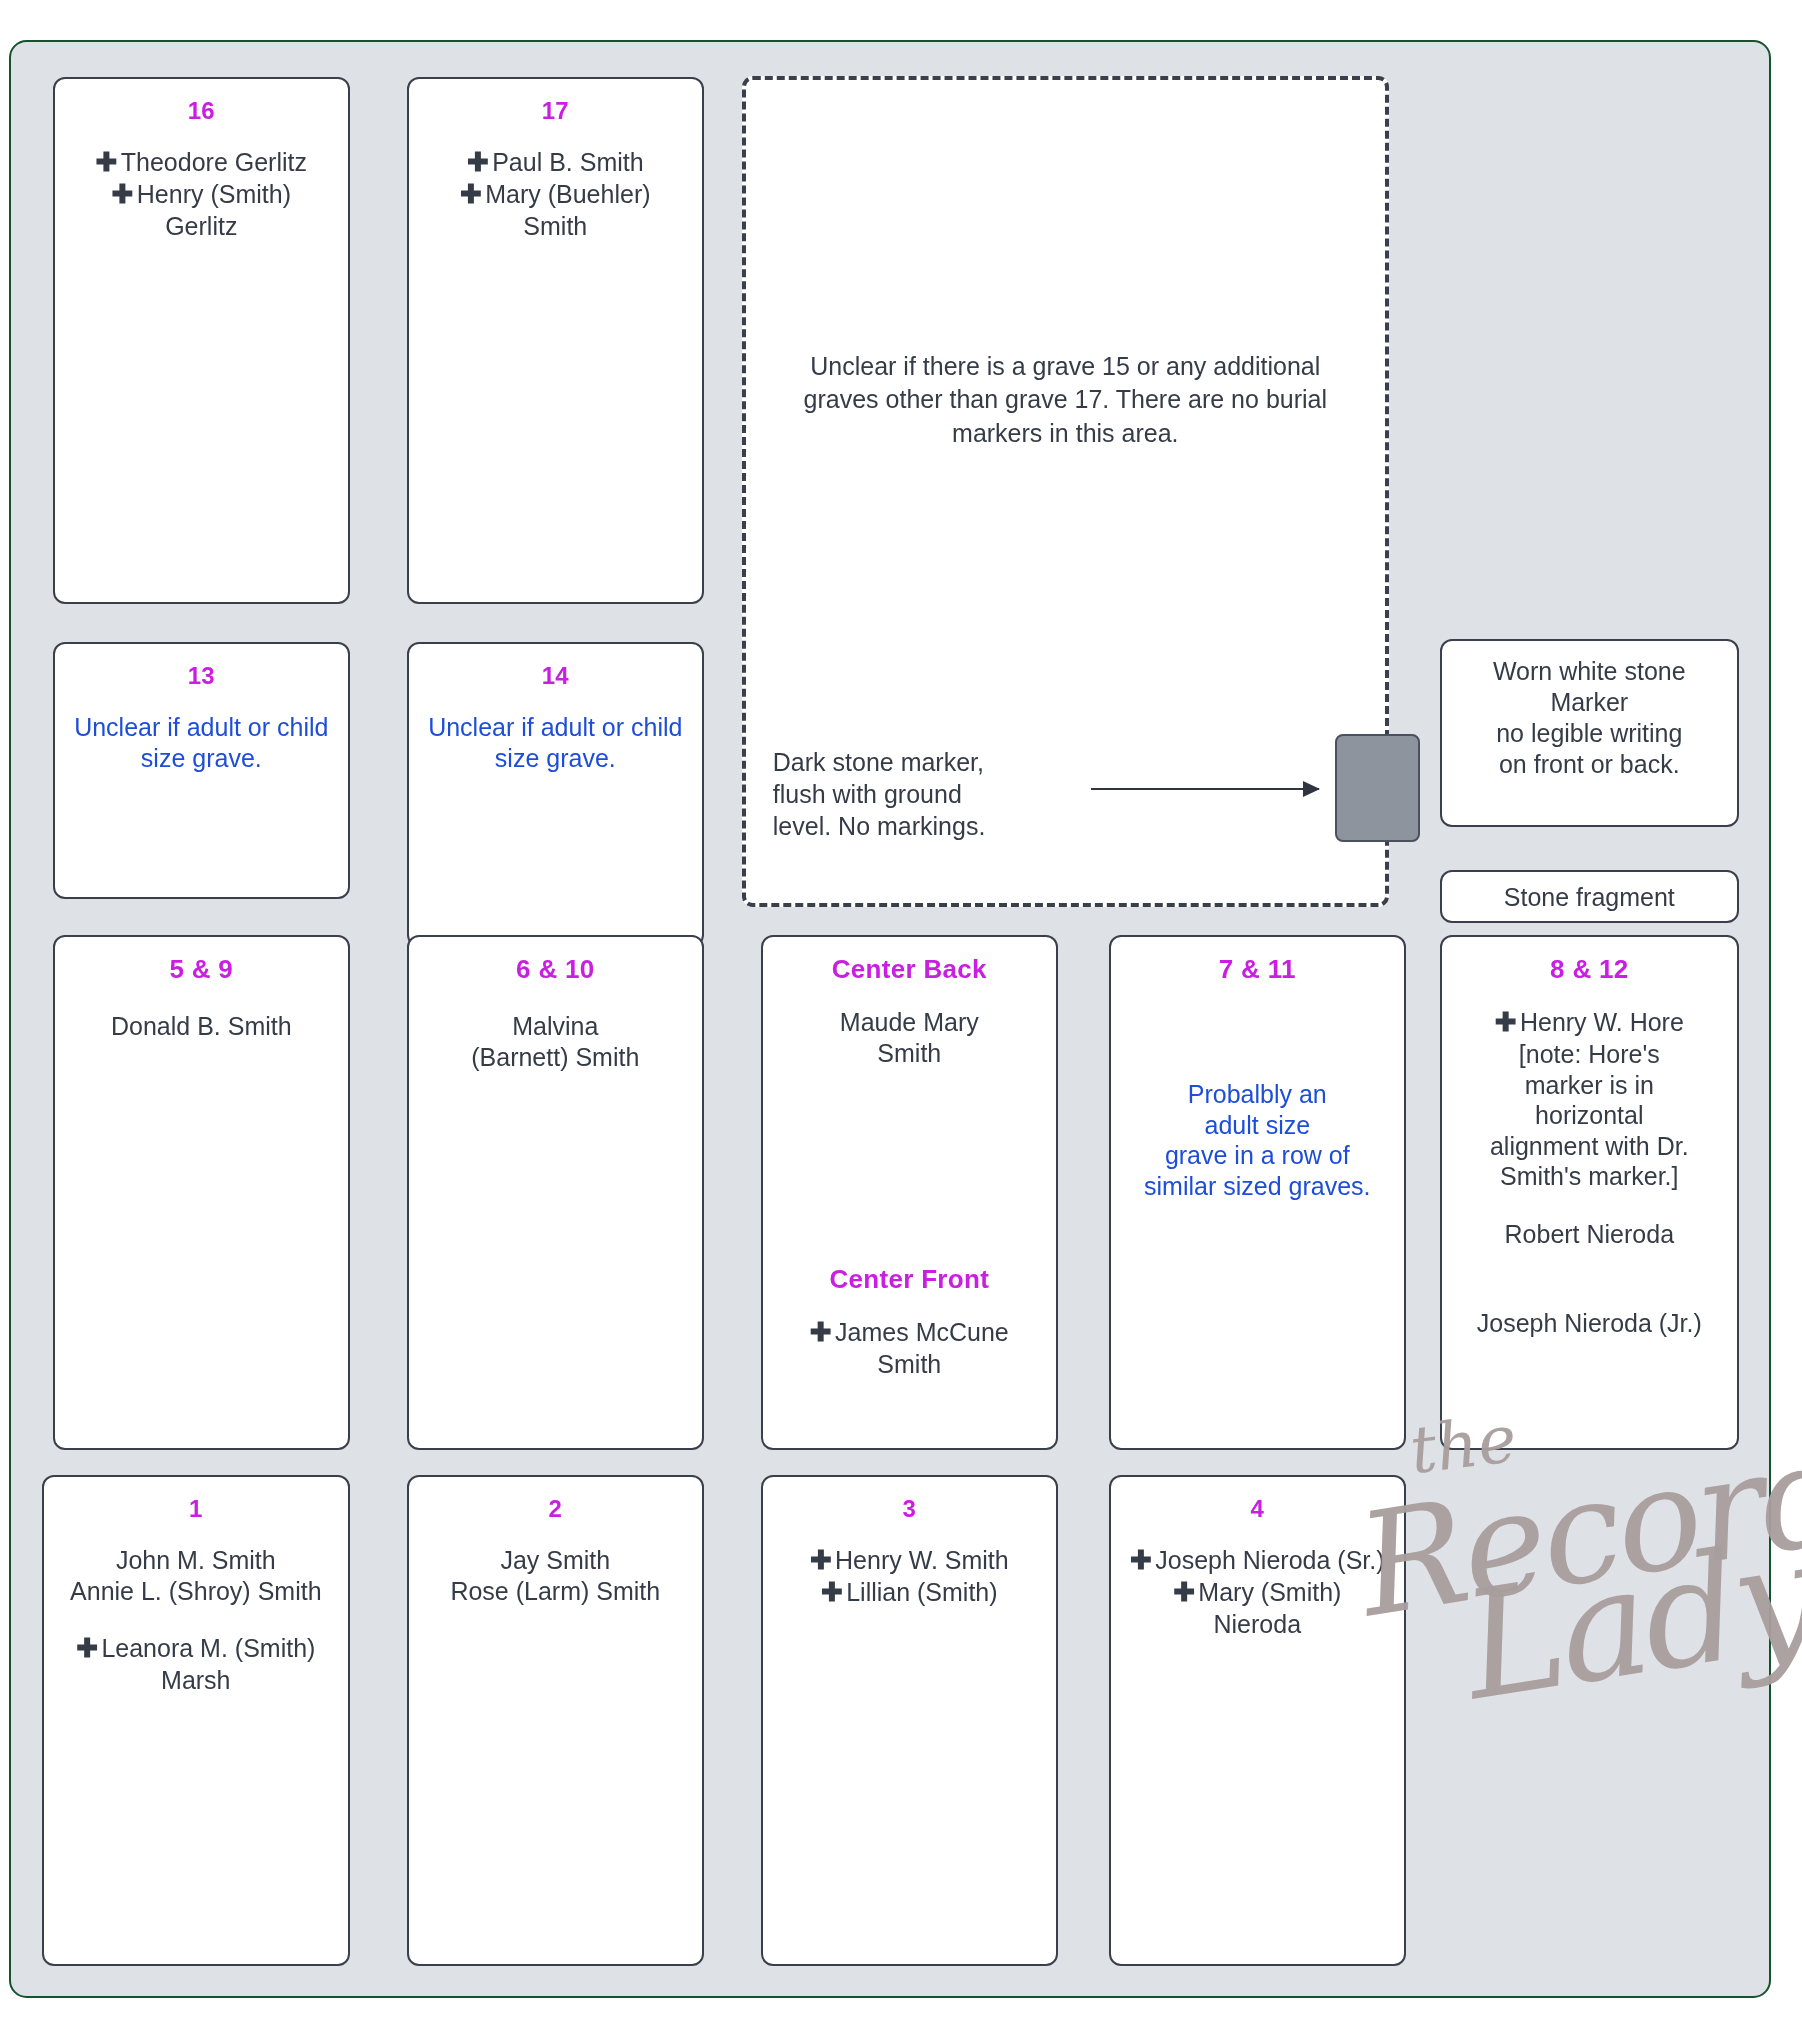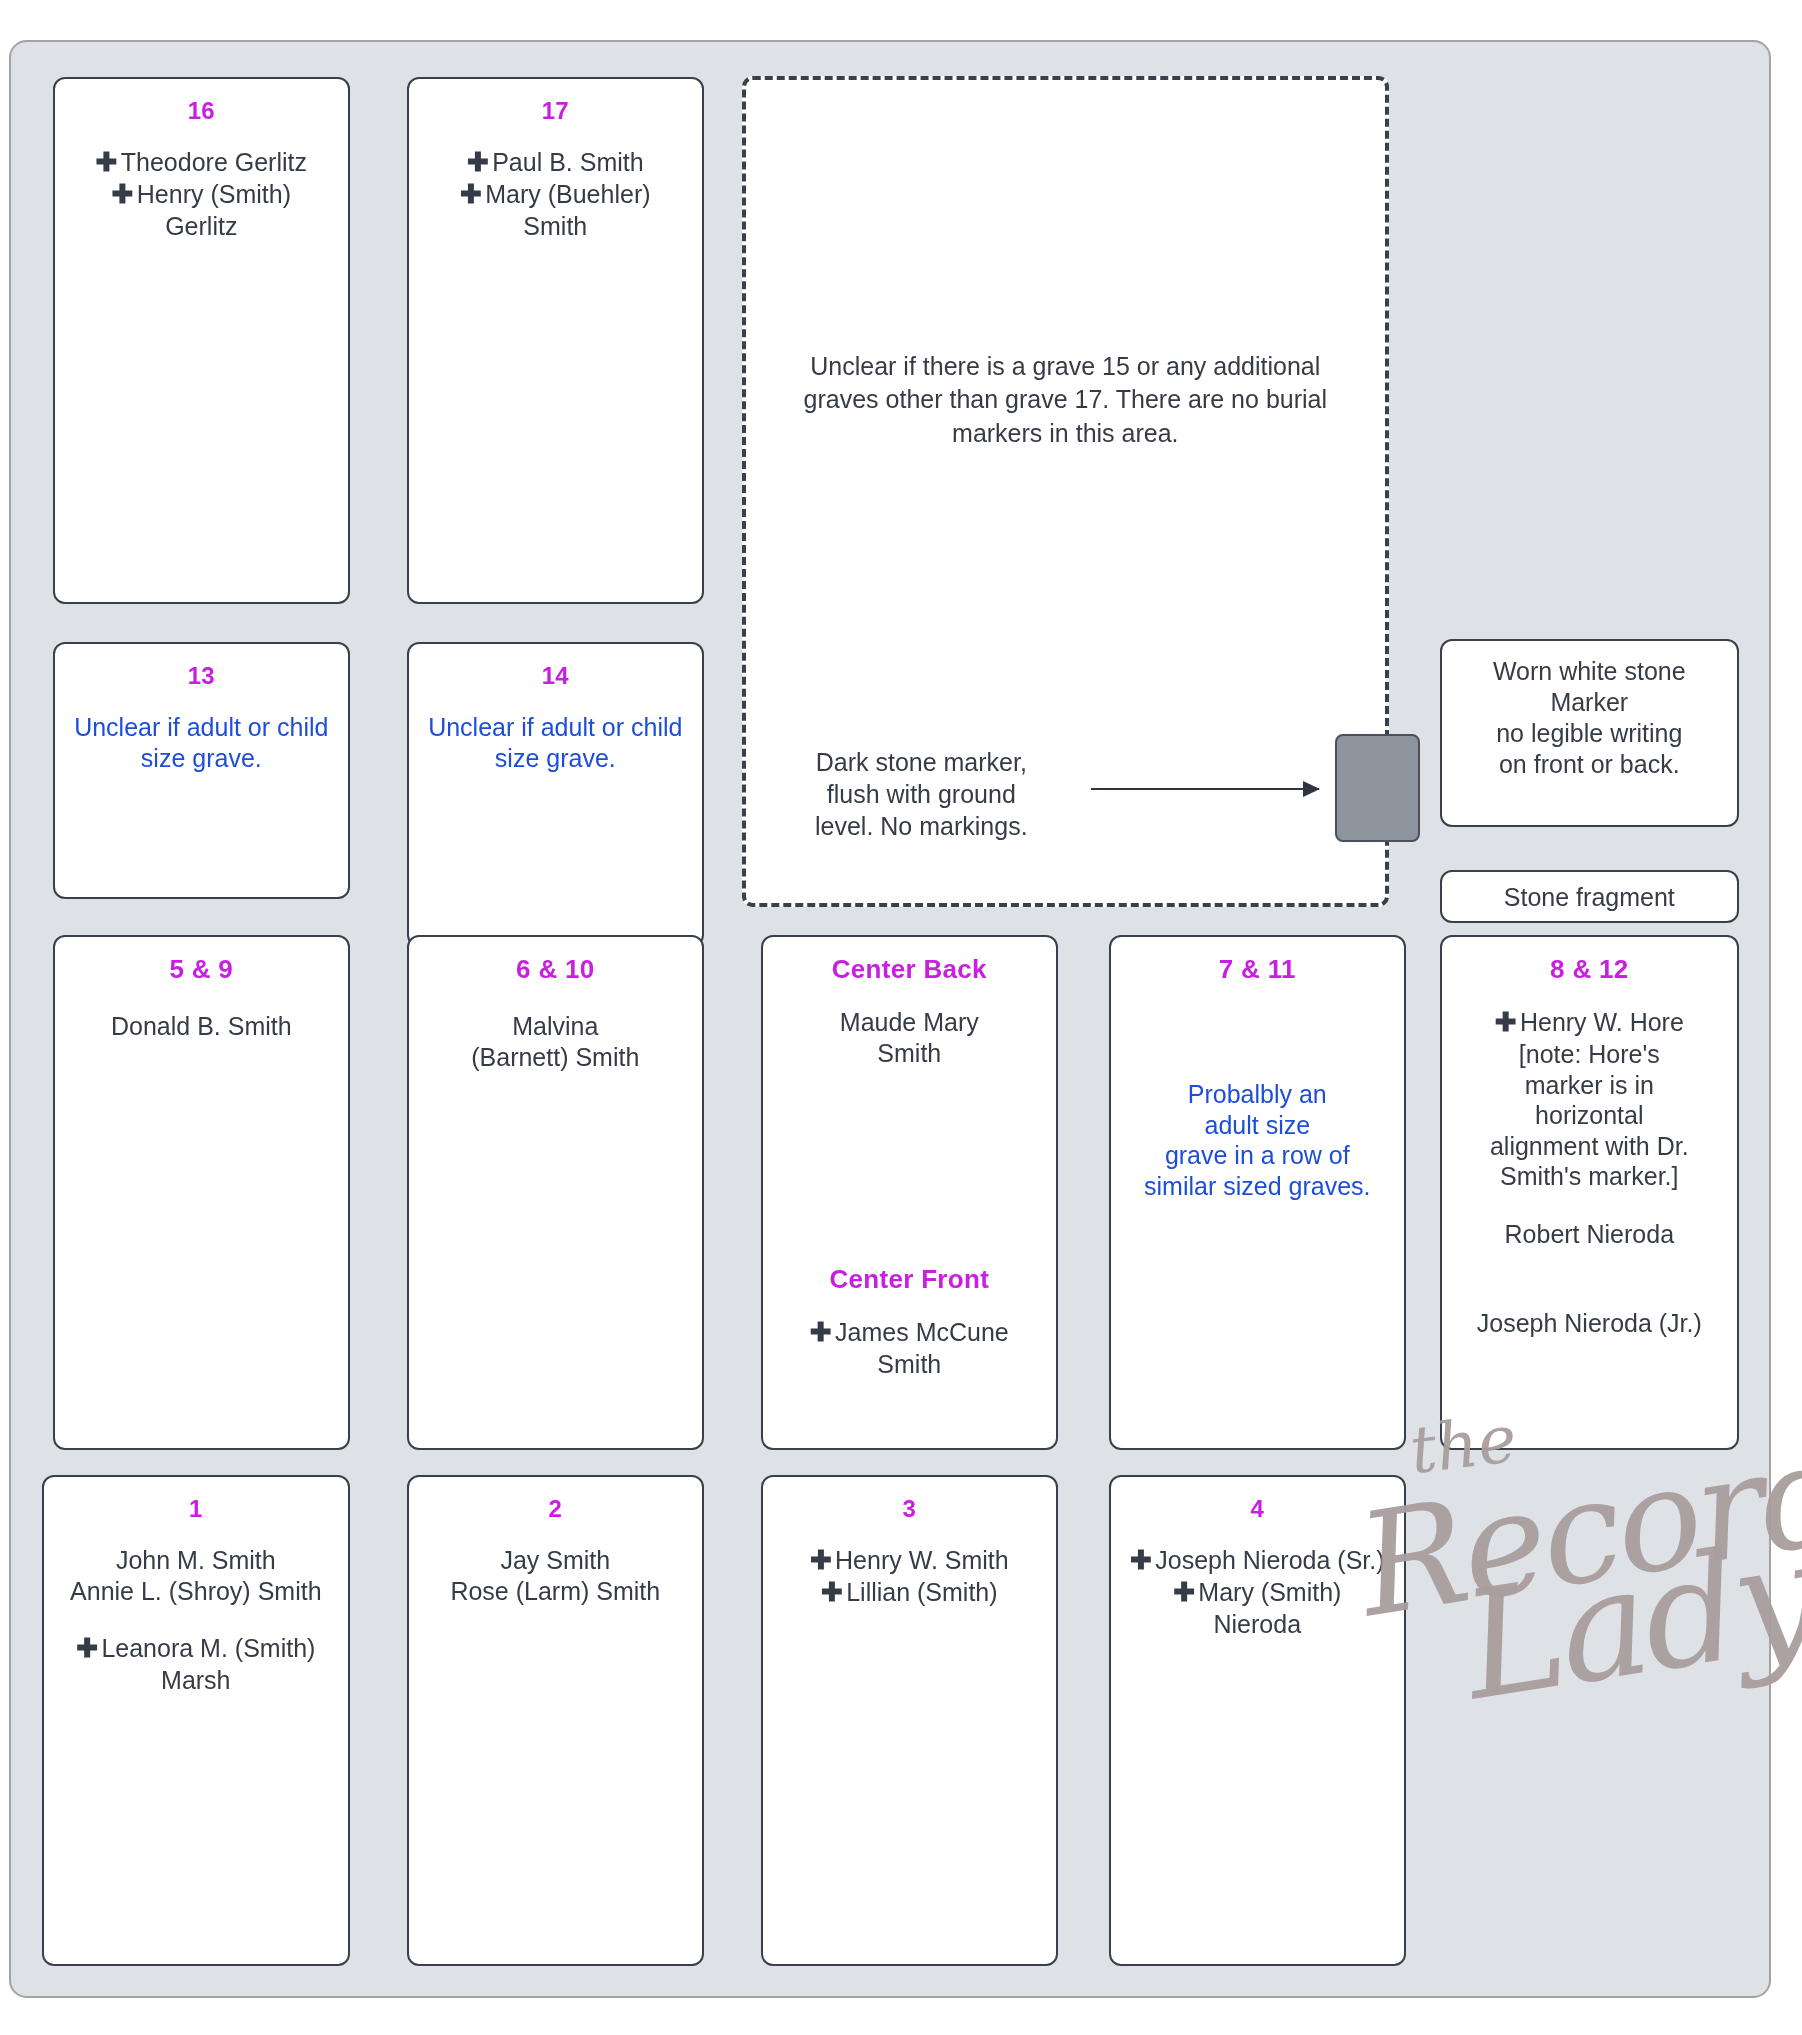--- a/index.html
+++ b/index.html
@@ -24,21 +24,21 @@
   }
 
   
   .plot-container {
     position: absolute;
     left: 8.8px;
     top: 40px;
     width: 1762px;
     height: 1958px;
     background: #dee1e6;
-    border: 2px solid #a3a3a3;
+    border: 2px solid #14532d;
     border-radius: 17.6px;
     box-sizing: border-box;
   }
 
   
   .cell {
     position: absolute;
     background: #ffffff;
     border: 2px solid #3a404b;
     border-radius: 12px;
@@ -113,21 +113,21 @@
     line-height: 1.33;
     text-align: center;
     color: #363c47;
   }
 
   
   .marker-caption {
     position: absolute;
     font-size: 25px;
     line-height: 1.28;
-    text-align: center;
+    text-align: left;
     color: #363c47;
   }
   .marker-arrow {
     position: absolute;
     height: 2px;
     background: #2f3440;
   }
   .marker-arrow::after {
     content: "";
     position: absolute;

